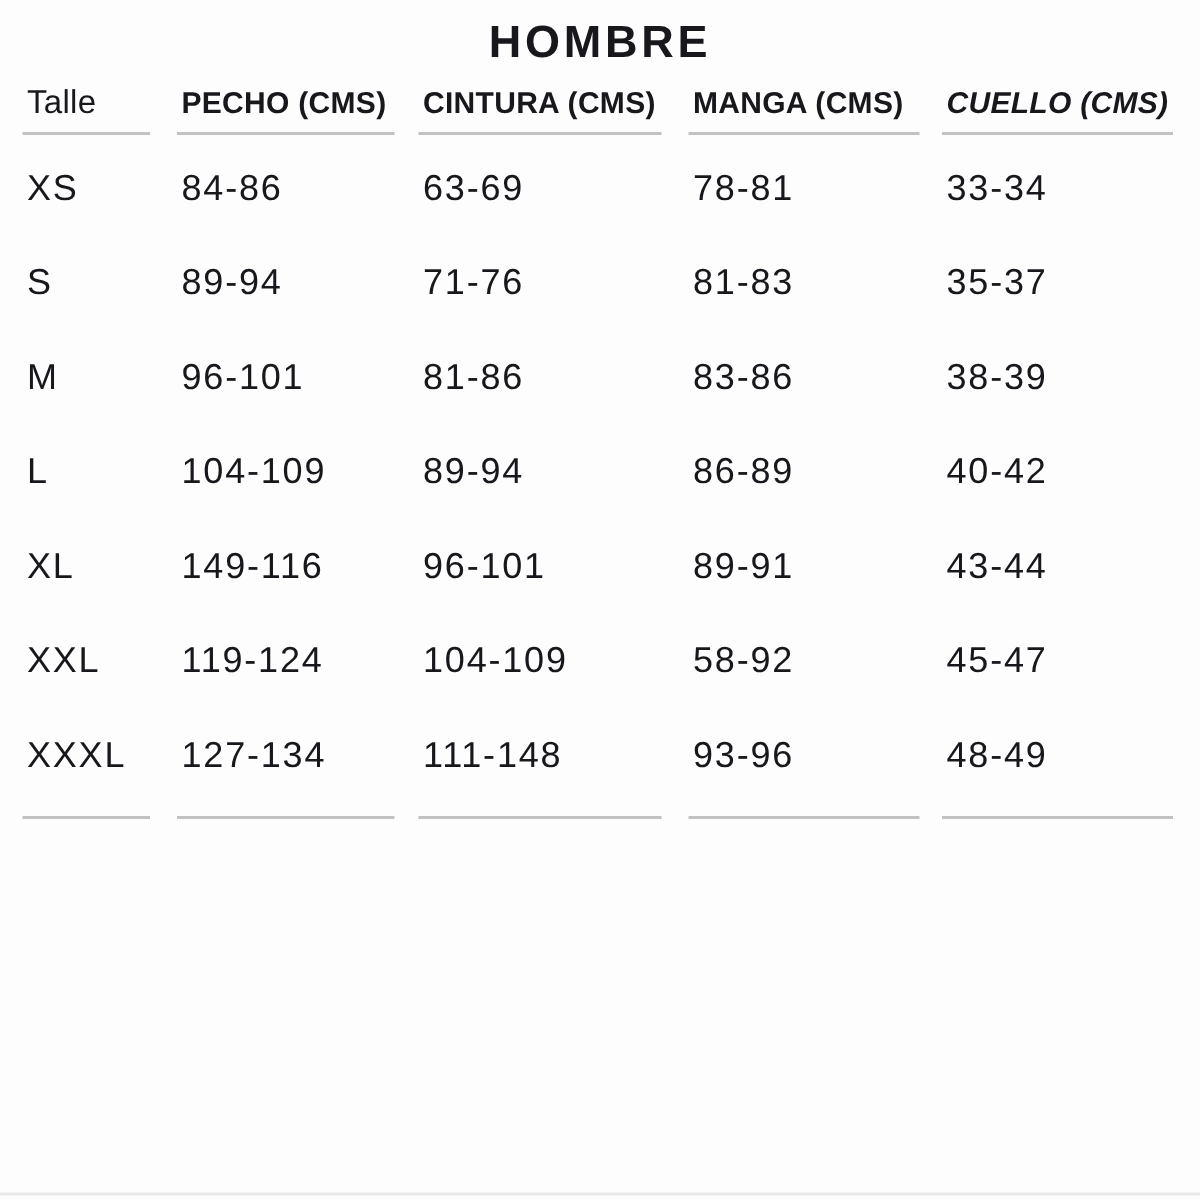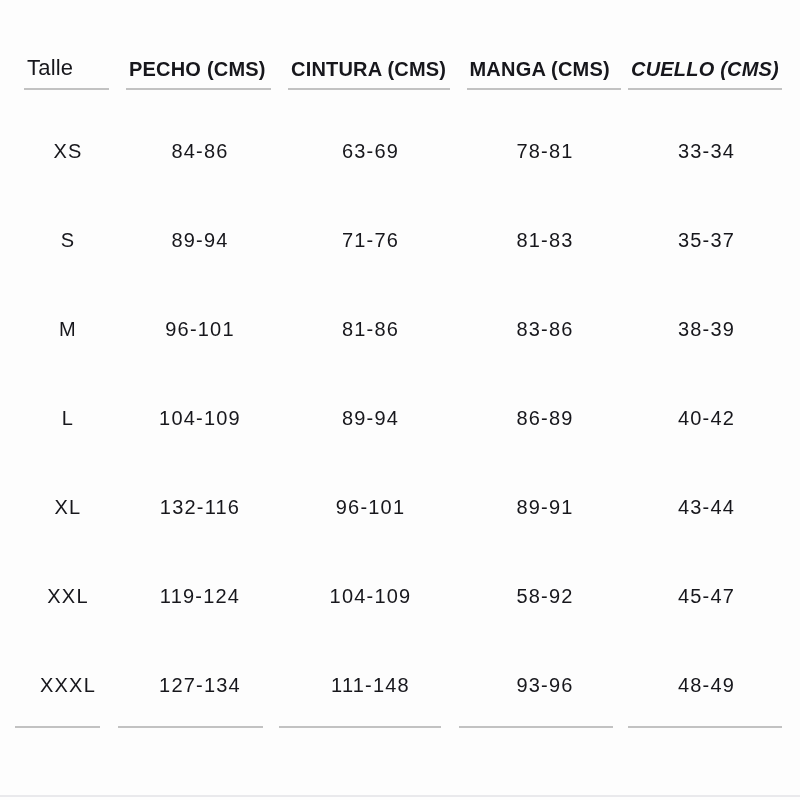--- a/index.html
+++ b/index.html
@@ -29,21 +29,21 @@
   }
 
   .size-table{
     position:absolute;
     left:15px;top:54px;
     display:grid;
     grid-template-columns:103px 161px 180px 169px 154px;
   }
   .trow{display:contents;}
 
-  .cell{color:var(--text);justify-content:center;}
+  .cell{color:var(--text);}
   .head{
     height:36px;
     display:flex;
     align-items:flex-end;
   }
   .head .u{
     border-bottom:2px solid var(--line);
     padding:0 0 7px 3px;
     white-space:nowrap;
     font-weight:bold;
@@ -55,24 +55,23 @@
   .u1{width:145px;}
   .u2{width:162px;}
   .u3{width:154px;}
   .u4{width:154px;font-style:italic;}
 
   .body{
     height:63px;
     display:flex;
     align-items:center;
     padding:8px 0 0 3px;
-    font-size:20px;
+    font-size:24px;
     letter-spacing:1.2px;
     white-space:nowrap;
-    margin-top:26px;
   }
 
   .foot{height:15px;}
   .foot .fline{
     margin-top:13px;
     height:2px;
     background:var(--line);
   }
 
   .page-bottom-divider{
@@ -80,20 +79,21 @@
     left:0;bottom:3px;
     width:800px;height:2px;
     background:var(--divider);
   }
 </style>
 </head>
 <body>
 
 <div class="page">
 
+  <div class="title">HOMBRE</div>
 
   <div class="size-table">
 
     <div class="trow">
       <div class="cell head">
         <div class="u u0 talle">Talle</div>
       </div>
       <div class="cell head">
         <div class="u u1">PECHO (CMS)</div>
       </div>
@@ -135,21 +135,21 @@
     <div class="trow">
       <div class="cell body">L</div>
       <div class="cell body">104-109</div>
       <div class="cell body">89-94</div>
       <div class="cell body">86-89</div>
       <div class="cell body">40-42</div>
     </div>
 
     <div class="trow">
       <div class="cell body">XL</div>
-      <div class="cell body">132-116</div>
+      <div class="cell body">149-116</div>
       <div class="cell body">96-101</div>
       <div class="cell body">89-91</div>
       <div class="cell body">43-44</div>
     </div>
 
     <div class="trow">
       <div class="cell body">XXL</div>
       <div class="cell body">119-124</div>
       <div class="cell body">104-109</div>
       <div class="cell body">58-92</div>

